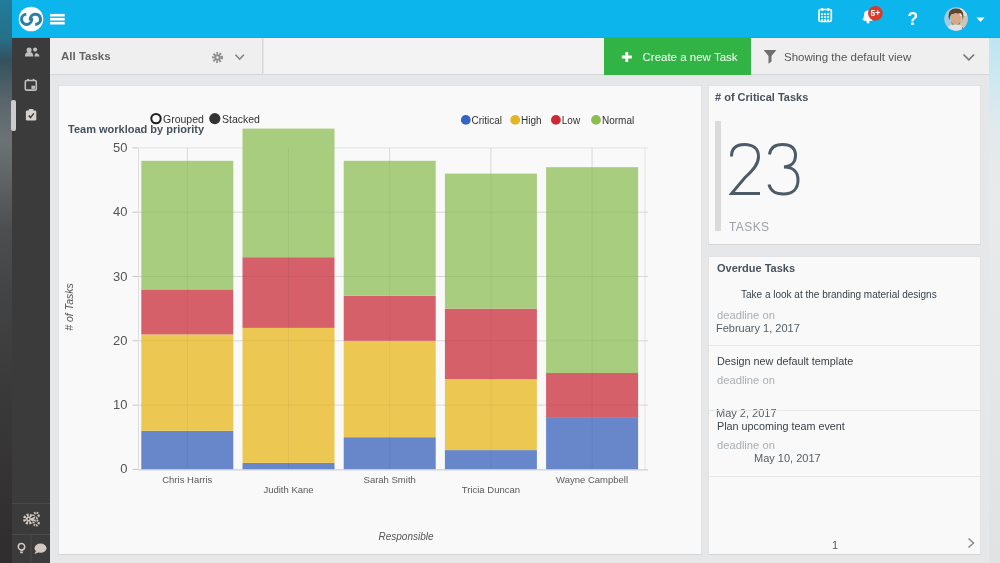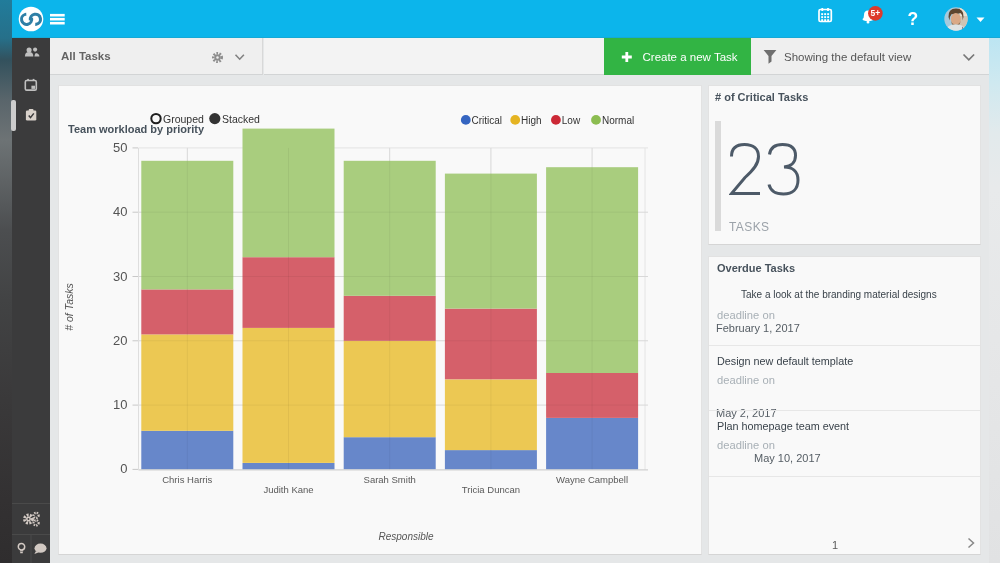--- a/index.html
+++ b/index.html
@@ -262,21 +262,21 @@
 <div class="abs" style="left:717px;top:289px;font-size:10px;color:#3a434b;margin-left:24px;">Take a look at the branding material designs</div>
 <div class="abs" style="left:717px;top:309px;font-size:11.2px;color:#a8b0b6;">deadline on</div>
 <div class="abs" style="left:716px;top:322px;font-size:11px;color:#555d64;">February 1, 2017</div>
 <div class="abs" style="left:709px;top:345px;width:271px;height:1px;background:#e7e7e7;"></div>
 
 <div class="abs" style="left:717px;top:355px;font-size:10.8px;color:#3a434b;">Design new default template</div>
 <div class="abs" style="left:717px;top:374px;font-size:11.2px;color:#a8b0b6;">deadline on</div>
 <div class="abs" style="left:716px;top:387px;font-size:11px;color:#555d64;margin-top:20px;">May 2, 2017</div>
 <div class="abs" style="left:709px;top:410px;width:271px;height:1px;background:#e7e7e7;"></div>
 
-<div class="abs" style="left:717px;top:420px;font-size:10.8px;color:#3a434b;">Plan homepage team event</div>
+<div class="abs" style="left:717px;top:420px;font-size:10.8px;color:#3a434b;">Plan upcoming team event</div>
 <div class="abs" style="left:717px;top:439px;font-size:11.2px;color:#a8b0b6;">deadline on</div>
 <div class="abs" style="left:716px;top:452px;font-size:11px;color:#555d64;margin-left:38px;">May 10, 2017</div>
 <div class="abs" style="left:709px;top:476px;width:271px;height:1px;background:#e7e7e7;"></div>
 
 <div class="abs" style="left:832px;top:539px;font-size:11px;color:#5a5a5a;">1</div>
 <svg class="abs" style="left:964px;top:536px;" width="14" height="14" viewBox="0 0 14 14">
   <path d="M 4.5 2.5 l 5 4.5 l -5 4.5" fill="none" stroke="#888888" stroke-width="1.5"></path>
 </svg>
 
 <div class="abs" style="left:989px;top:38px;width:11px;height:525px;background:linear-gradient(180deg,#bce5f2 0px,#cfe9f0 45px,#e2eaec 95px,#e8eaeb 150px,#e6e7e8 300px,#e1e2e3 525px);"></div>

